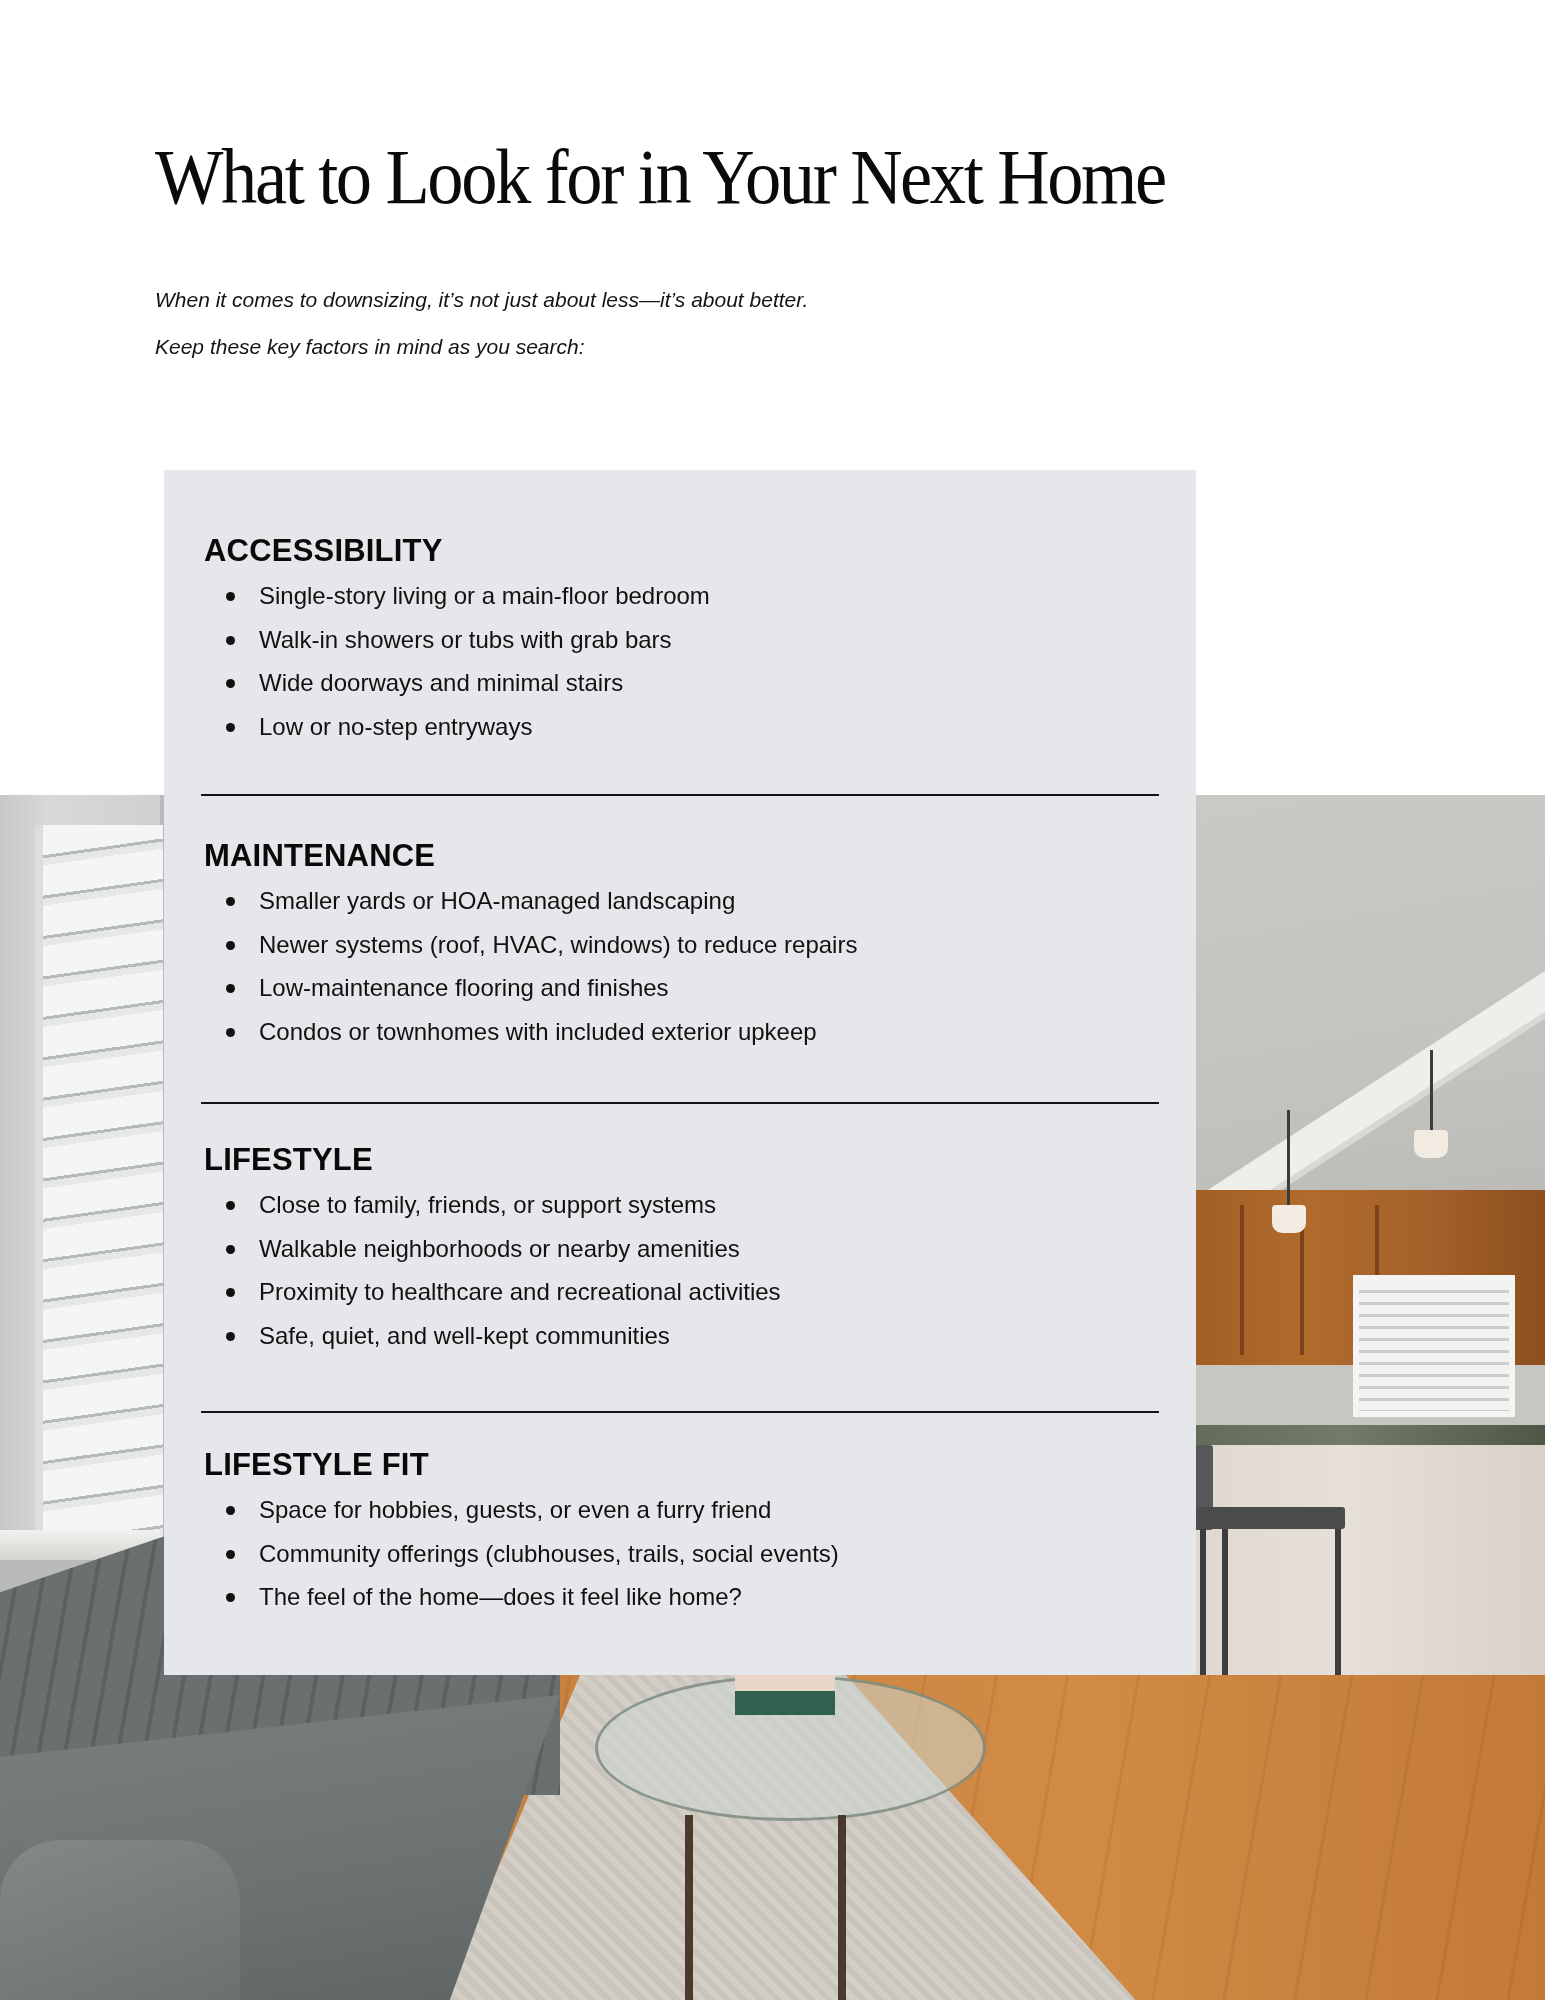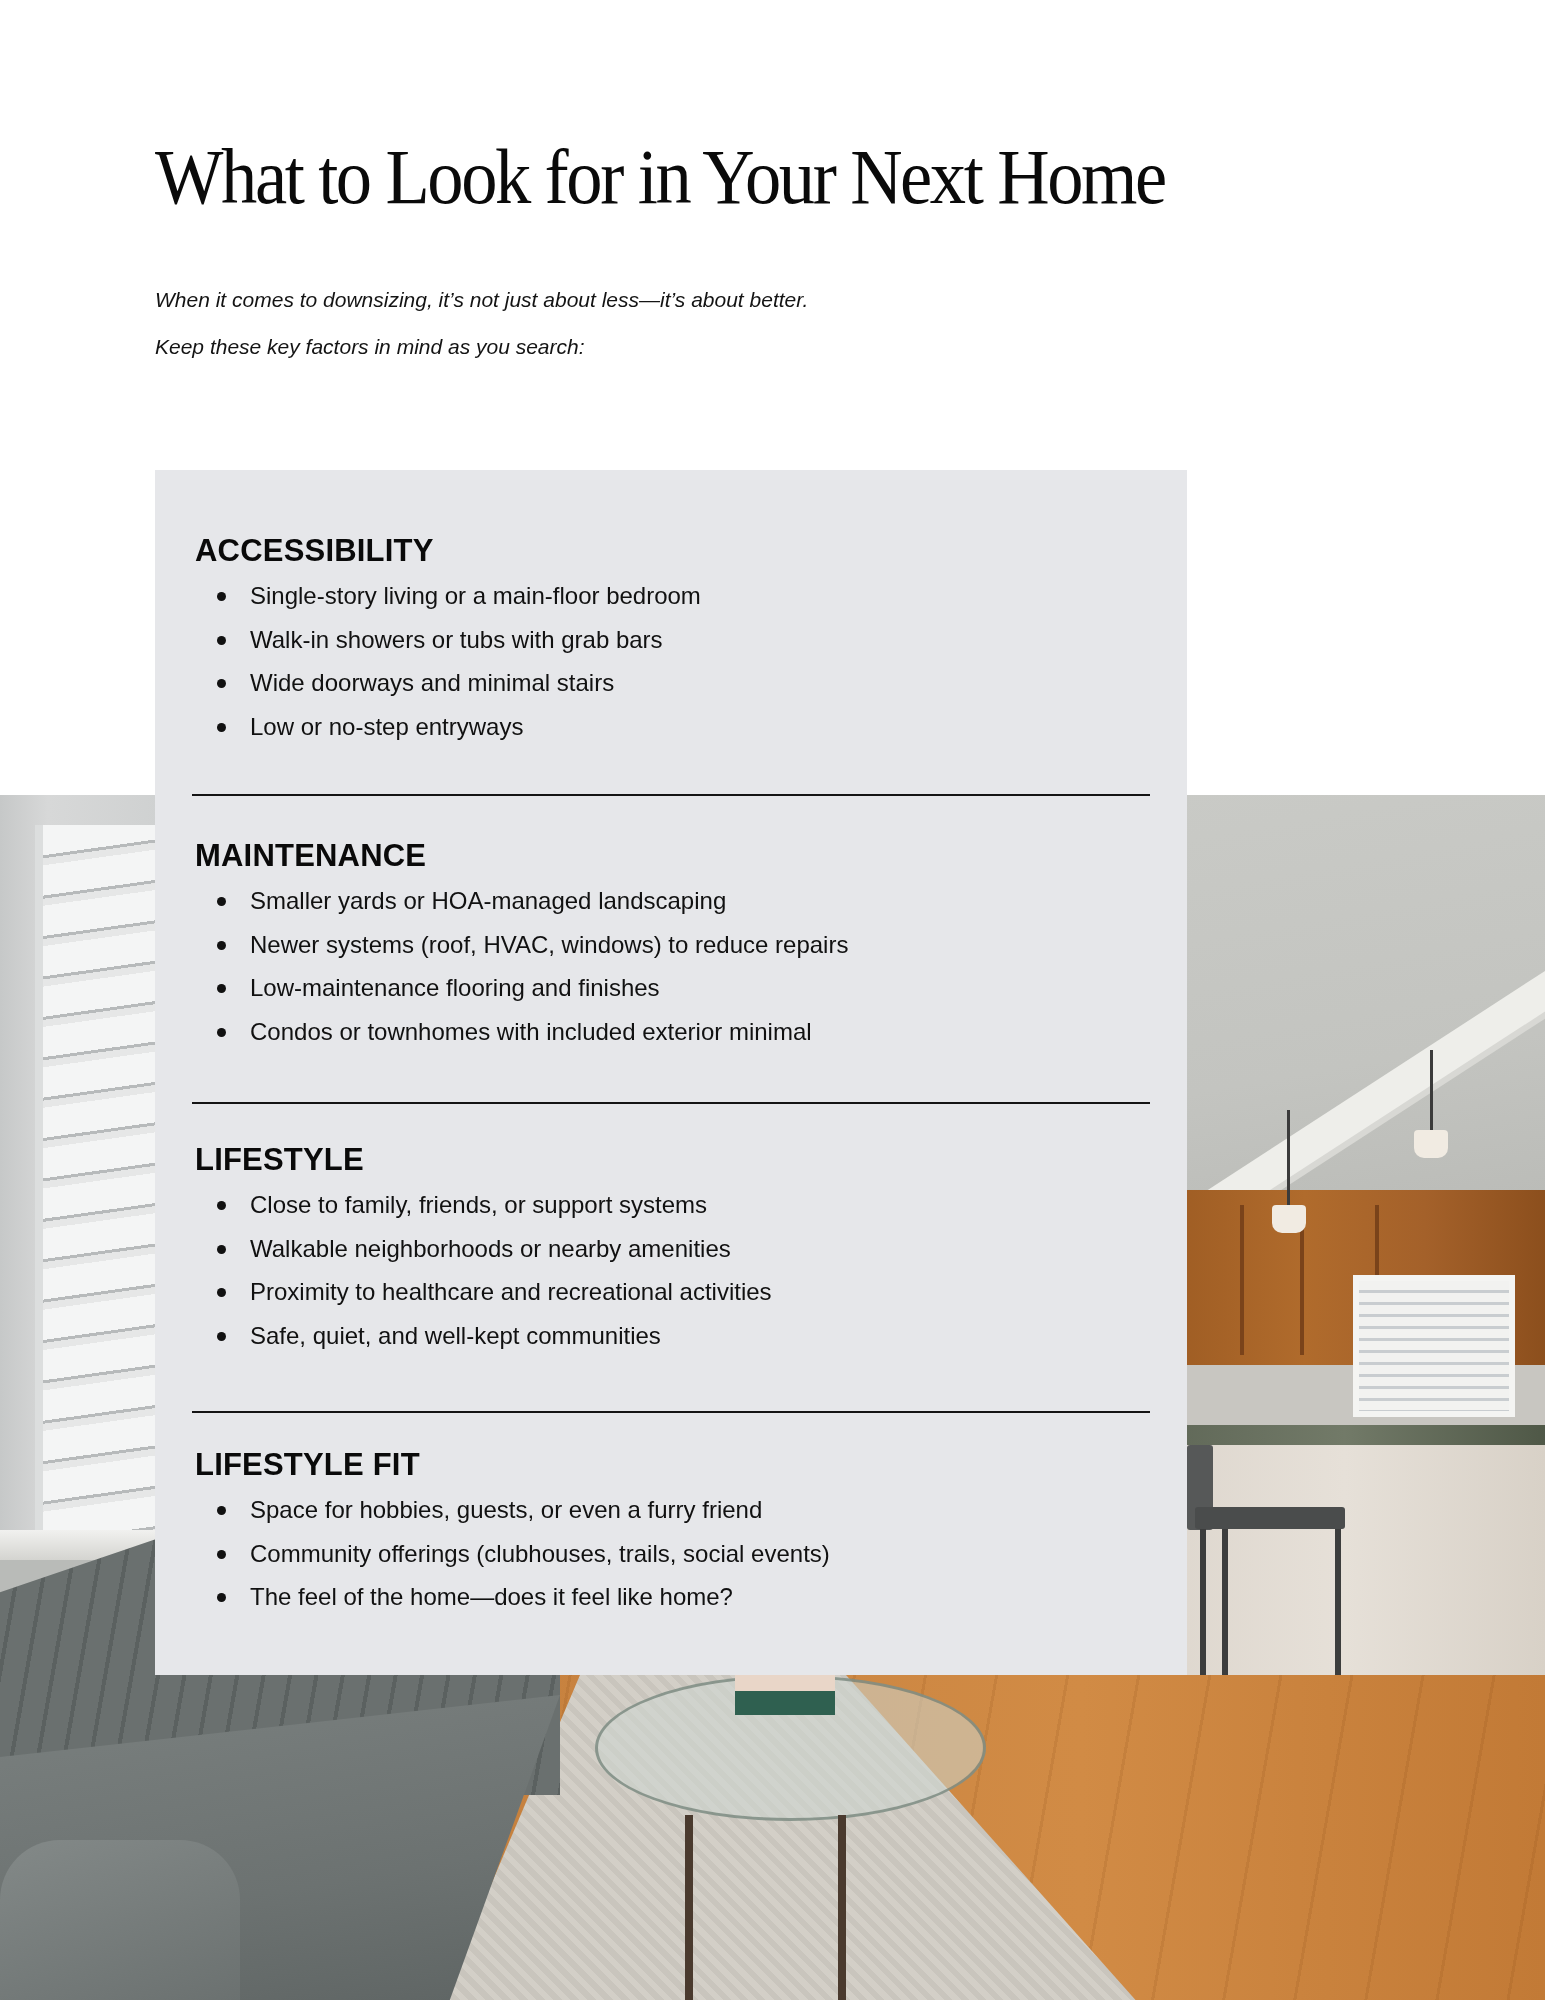--- a/index.html
+++ b/index.html
@@ -149,21 +149,21 @@
     }
     .photo .table-leg { position: absolute; width: 8px; background: #4a3a2e; }
     .photo .books {
       position: absolute; left: 735px; top: 880px; width: 100px; height: 40px;
       background: linear-gradient(180deg, #e9d6c8 0 40%, #2f6050 40% 100%);
     }
 
     
     .card {
       position: absolute;
-      left: 155px;
+      left: 164px;
       top: 470px;
       width: 1032px;
       height: 1205px;
       background: #e6e7ea;
     }
     .section {
       position: absolute;
       left: 40px;
       width: 960px;
     }
@@ -262,21 +262,21 @@
   </div>
 
   <div class="divider" style="top:324px"></div>
 
   <div class="section" style="top:367px">
     <h2 class="section-title">MAINTENANCE</h2>
     <ul class="section-list">
       <li><span class="bullet"></span><span>Smaller yards or HOA-managed landscaping</span></li>
       <li><span class="bullet"></span><span>Newer systems (roof, HVAC, windows) to reduce repairs</span></li>
       <li><span class="bullet"></span><span>Low-maintenance flooring and finishes</span></li>
-      <li><span class="bullet"></span><span>Condos or townhomes with included exterior minimal</span></li>
+      <li><span class="bullet"></span><span>Condos or townhomes with included exterior upkeep</span></li>
     </ul>
   </div>
 
   <div class="divider" style="top:632px"></div>
 
   <div class="section" style="top:671px">
     <h2 class="section-title">LIFESTYLE</h2>
     <ul class="section-list">
       <li><span class="bullet"></span><span>Close to family, friends, or support systems</span></li>
       <li><span class="bullet"></span><span>Walkable neighborhoods or nearby amenities</span></li>

